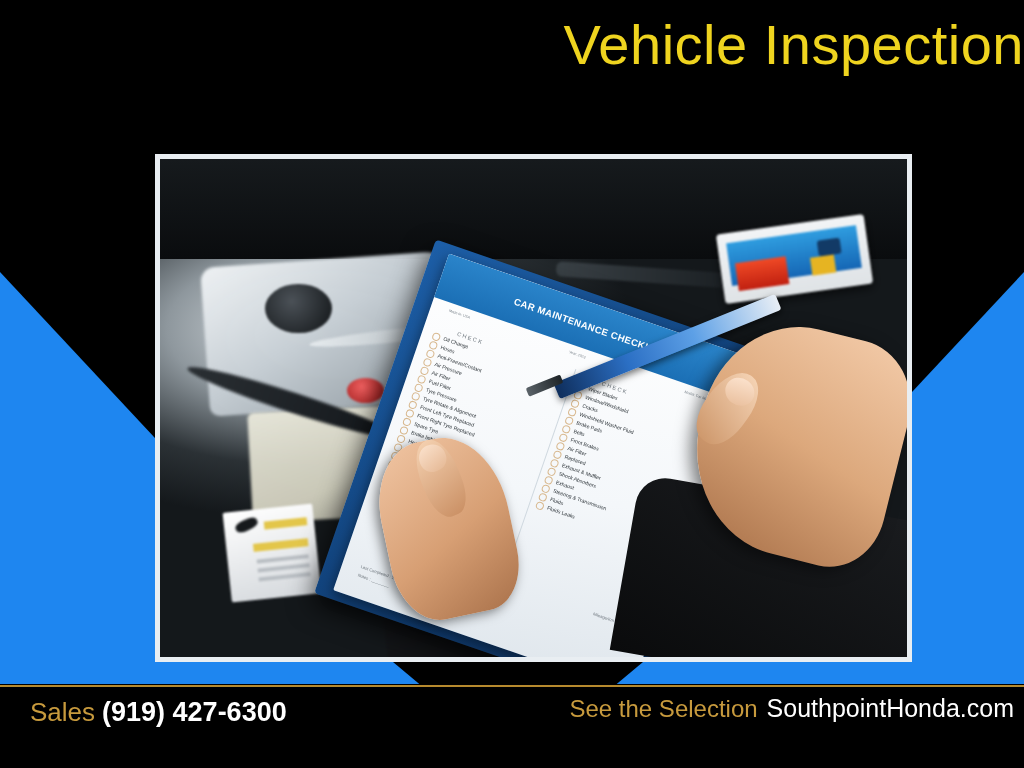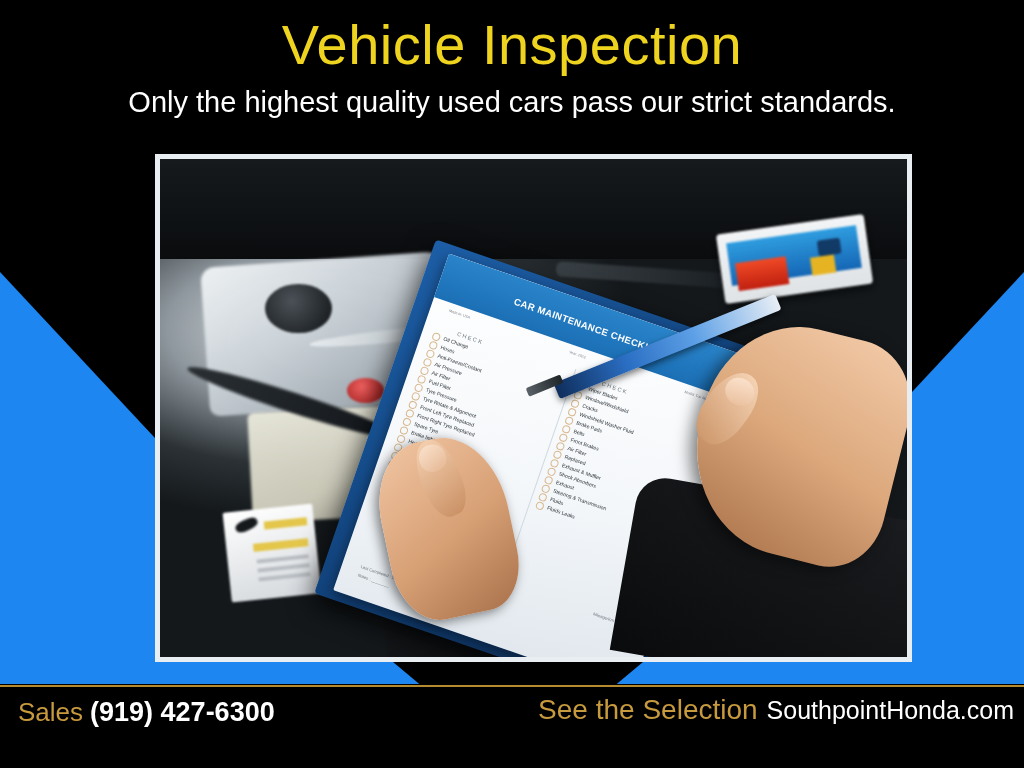--- a/index.html
+++ b/index.html
@@ -20,21 +20,21 @@
     background: #000000;
     overflow: hidden;
   }
 
   
   .header-block {
     position: absolute;
     top: 0; left: 0;
     width: 825px;
     height: 150px;
-    text-align: center;
+    text-align: right;
   }
   .title {
     position: absolute;
     top: 14px; left: 0; width: 1024px;
     font-size: 56px;
     font-weight: 400;
     letter-spacing: 0.5px;
     color: #EFD41F;
     line-height: 1.1;
     white-space: nowrap;
@@ -474,20 +474,21 @@
   }
   .f-sales-line {
     position: absolute;
     left: 18px;
     top: 9px;
     white-space: nowrap;
   }
   .f-sales-label {
     color: #C79A3D;
     font-size: 26px;
+    margin-left: 12px;
   }
   .f-phone {
     color: #FFFFFF;
     font-size: 27px;
     font-weight: bold;
     margin-left: 7px;
   }
   .f-address {
     position: absolute;
     left: 18px;
@@ -497,36 +498,35 @@
     white-space: nowrap;
   }
   .f-right-line {
     position: absolute;
     right: 10px;
     top: 6px;
     white-space: nowrap;
   }
   .f-see {
     color: #C79A3D;
-    font-size: 28px;
+    font-size: 24px;
   }
   .f-url {
     color: #FFFFFF;
     font-size: 25px;
     margin-left: 9px;
   }
 </style>
 </head>
 <body>
 
 <div id="stage">
 
   <div class="header-block">
     <div class="title">Vehicle Inspection</div>
-    <div class="subtitle">Only the highest quality used cars pass our strict standards.</div>
   </div>
 
   <div class="wedge wedge-left"></div>
   <div class="wedge wedge-right"></div>
   <div class="blue-band"></div>
   <div class="band-notch"></div>
   <div class="gold-rule"></div>
 
   <div class="photo-frame">
     <div class="photo">

